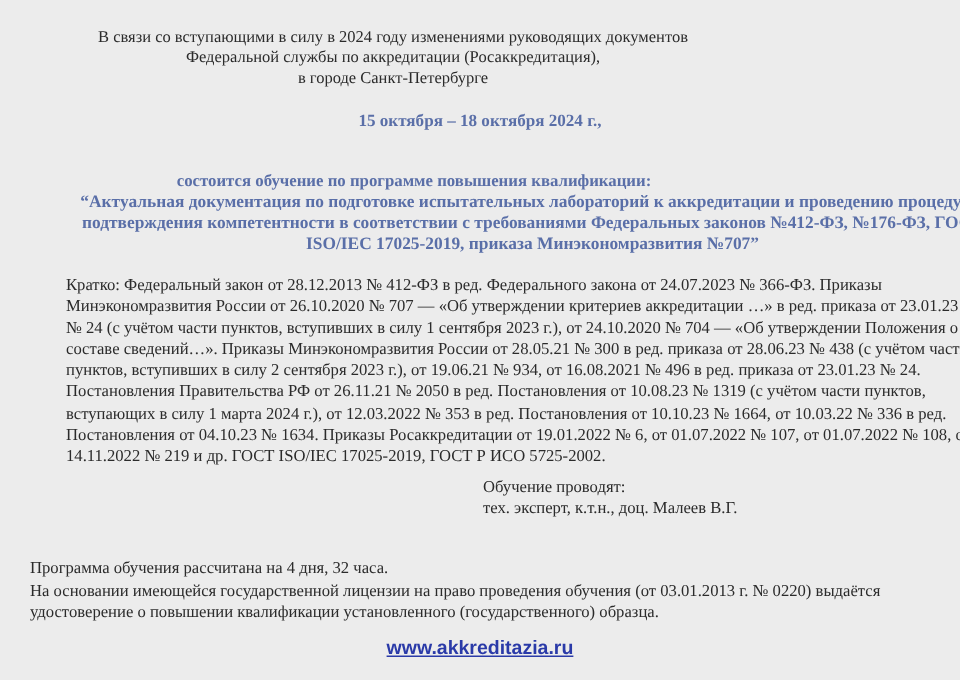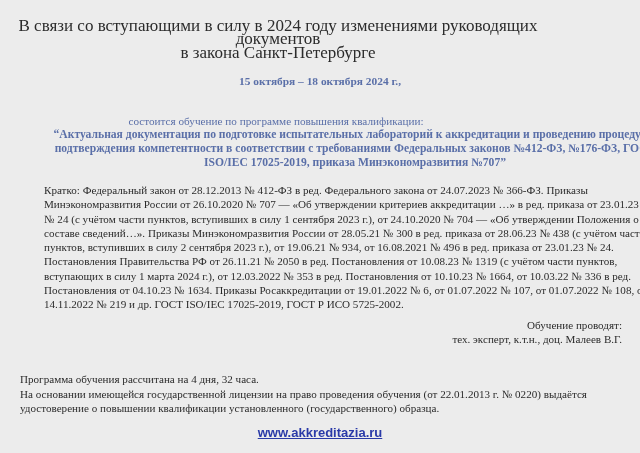--- a/index.html
+++ b/index.html
@@ -5,44 +5,44 @@
   html, body { margin: 0; padding: 0; }
   body {
     width: 640px; height: 453px; overflow: hidden;
     background: #ececec;
     font-family: "Liberation Serif", "DejaVu Serif", serif;
     color: #222;
   }
   .page { position: relative; width: 640px; height: 453px; }
   .center { text-align: center; }
   .intro {
-    position: absolute; top: 19px; left: 16px; width: 524px;
-    font-size: 17px; line-height: 13.3px; color: #2b2b2b;
+    position: absolute; top: 19px; left: 0; width: 524px;
+    font-size: 11px; line-height: 13.3px; color: #2b2b2b;
   }
   .dates {
     position: absolute; top: 74px; left: 0; width: 640px;
     font-size: 11.4px; line-height: 15px; font-weight: bold; color: #5a6fa8;
   }
   .announce {
     position: absolute; top: 114px; left: 0; width: 552px;
-    font-size: 11.2px; line-height: 14.2px; font-weight: normal; color: #5a6fa8;
+    font-size: 11.2px; line-height: 14.2px; font-weight: bold; color: #5a6fa8;
   }
   .program {
     position: absolute; top: 128px; left: 14px; width: 612px;
     font-size: 11.6px; line-height: 14.2px; font-weight: bold; color: #5a6fa8;
     text-align: center;
     margin-left: 35px;
   }
   .brief {
     position: absolute; top: 183px; left: 20px; width: 608px;
     font-size: 11.1px; line-height: 14.3px; color: #2b2b2b; margin-left: 24px;
   }
   .teachers {
     position: absolute; top: 318px; right: 18px; width: 300px;
-    font-size: 11.1px; line-height: 14.2px; color: #2b2b2b; text-align: right;
+    font-size: 11.1px; line-height: 14.2px; color: #2b2b2b; 
   }
   .teachers div { white-space: nowrap; }
   .footer-text {
     position: absolute; top: 372px; left: 20px; width: 608px;
     font-size: 11.1px; line-height: 14.6px; color: #2b2b2b;
   }
   .website {
     position: absolute; top: 423px; left: 0; width: 640px; text-align: center;
   }
   .website a {
@@ -51,40 +51,41 @@
     text-decoration: underline;
   }
 </style>
 </head>
 <body>
 
 <div class="page">
 
   <div class="intro center">
     <div>В связи со вступающими в силу в 2024 году изменениями руководящих документов</div>
-    <div>в закона Санкт-Петербурге</div>
+    <div>Федеральной службы по аккредитации (Росаккредитация),</div>
+    <div>в городе Санкт-Петербурге</div>
   </div>
 
   <div class="dates center">
     <div>15 октября – 18 октября 2024 г.,</div>
   </div>
 
   <div class="announce center">состоится обучение по программе повышения квалификации:</div>
 
   <div class="program">“Актуальная документация по подготовке испытательных лабораторий к аккредитации и проведению процедуры подтверждения компетентности в соответствии с требованиями Федеральных законов №412-ФЗ, №176-ФЗ, ГОСТ ISO/IEC 17025-2019, приказа Минэкономразвития №707”</div>
 
   <div class="brief">Кратко: Федеральный закон от 28.12.2013 № 412-ФЗ в ред. Федерального закона от 24.07.2023 № 366-ФЗ. Приказы Минэкономразвития России от 26.10.2020 № 707 — «Об утверждении критериев аккредитации …» в ред. приказа от 23.01.23 № 24 (с учётом части пунктов, вступивших в силу 1 сентября 2023 г.), от 24.10.2020 № 704 — «Об утверждении Положения о составе сведений…». Приказы Минэкономразвития России от 28.05.21 № 300 в ред. приказа от 28.06.23 № 438 (с учётом части пунктов, вступивших в силу 2 сентября 2023 г.), от 19.06.21 № 934, от 16.08.2021 № 496 в ред. приказа от 23.01.23 № 24. Постановления Правительства РФ от 26.11.21 № 2050 в ред. Постановления от 10.08.23 № 1319 (с учётом части пунктов, вступающих в силу 1 марта 2024 г.), от 12.03.2022 № 353 в ред. Постановления от 10.10.23 № 1664, от 10.03.22 № 336 в ред. Постановления от 04.10.23 № 1634. Приказы Росаккредитации от 19.01.2022 № 6, от 01.07.2022 № 107, от 01.07.2022 № 108, от 14.11.2022 № 219 и др. ГОСТ ISO/IEC 17025-2019, ГОСТ Р ИСО 5725-2002.</div>
 
   <div class="teachers">
     <div>Обучение проводят:</div>
     <div>тех. эксперт, к.т.н., доц. Малеев В.Г.</div>
   </div>
 
   <div class="footer-text">
     <div>Программа обучения рассчитана на 4 дня, 32 часа.</div>
-    <div>На основании имеющейся государственной лицензии на право проведения обучения (от 22.01.2013 г. № 0220) выдаётся удостоверение о повышении квалификации установленного (государственного) образца.</div>
+    <div>На основании имеющейся государственной лицензии на право проведения обучения (от 03.01.2013 г. № 0220) выдаётся удостоверение о повышении квалификации установленного (государственного) образца.</div>
   </div>
 
   <div class="website">
     <a>www.akkreditazia.ru</a>
   </div>
 
 </div>
 
 </body></html>

